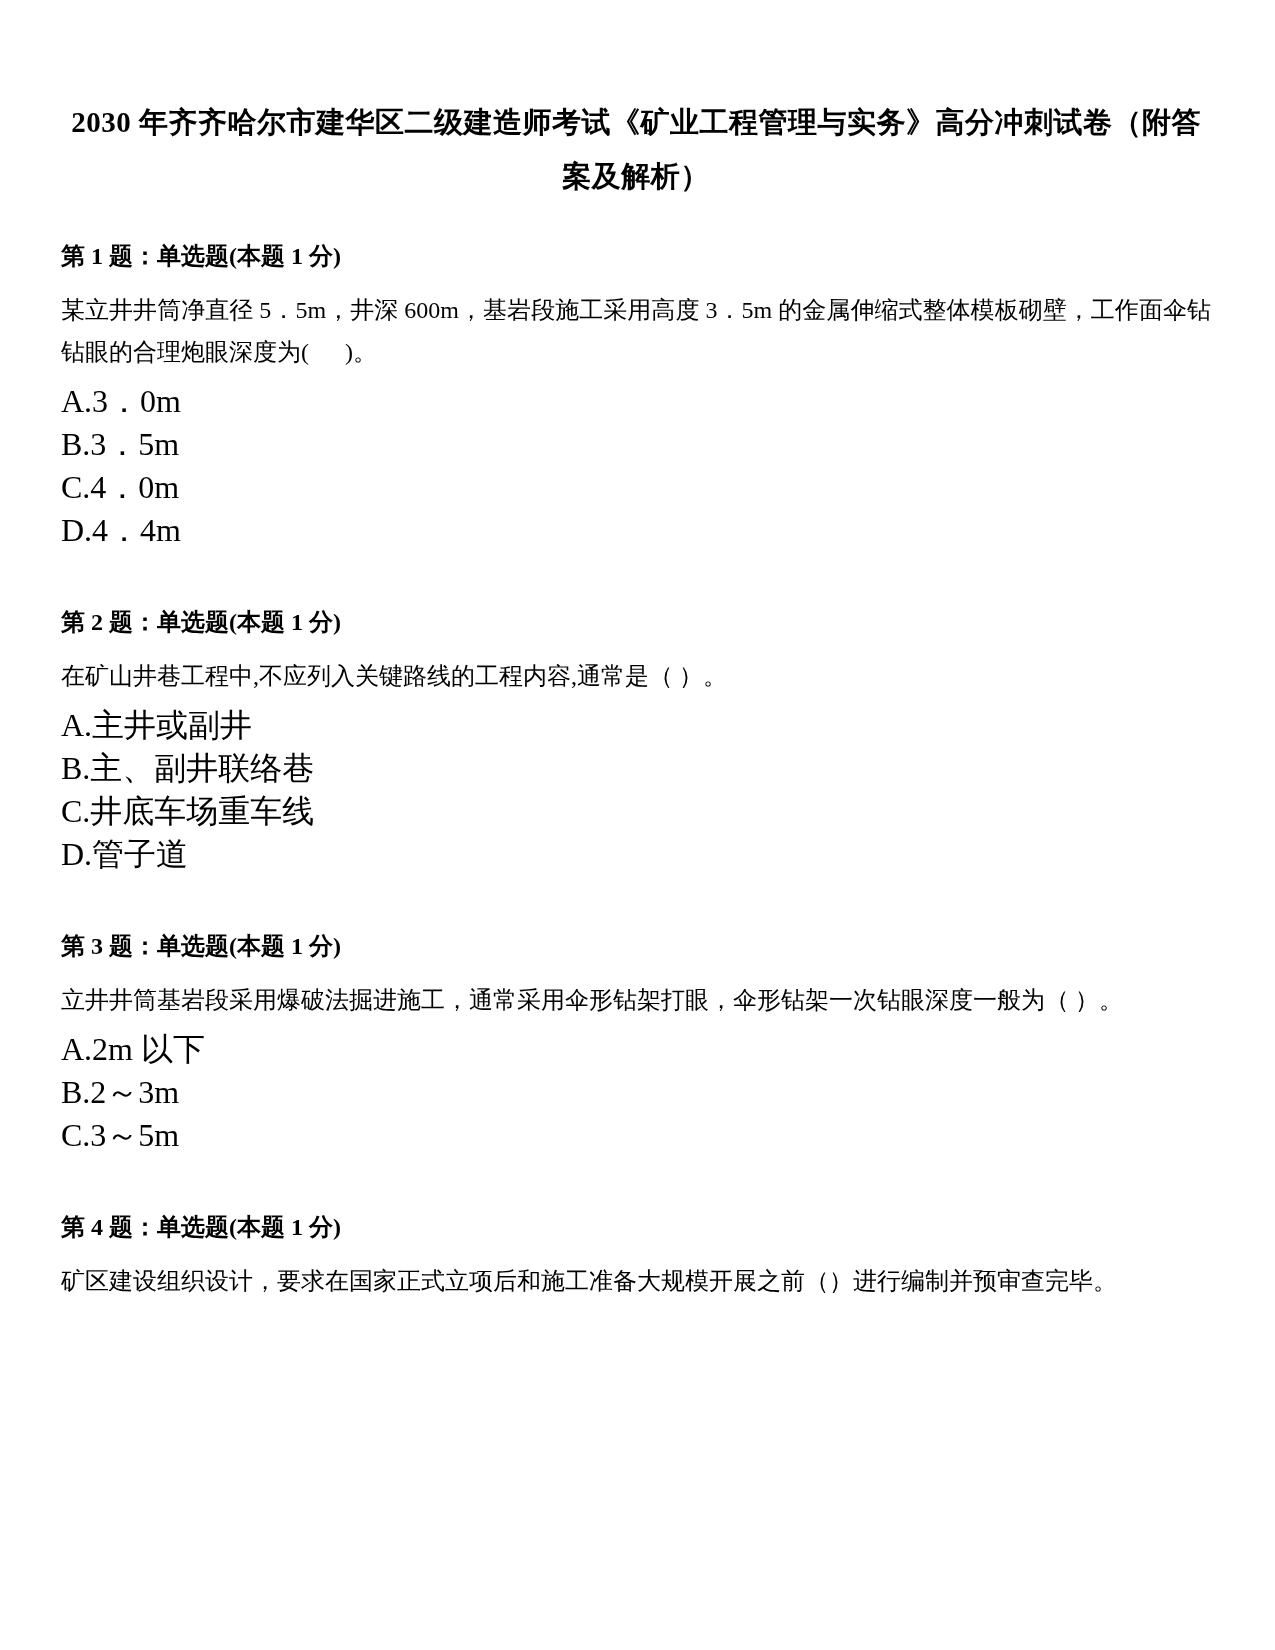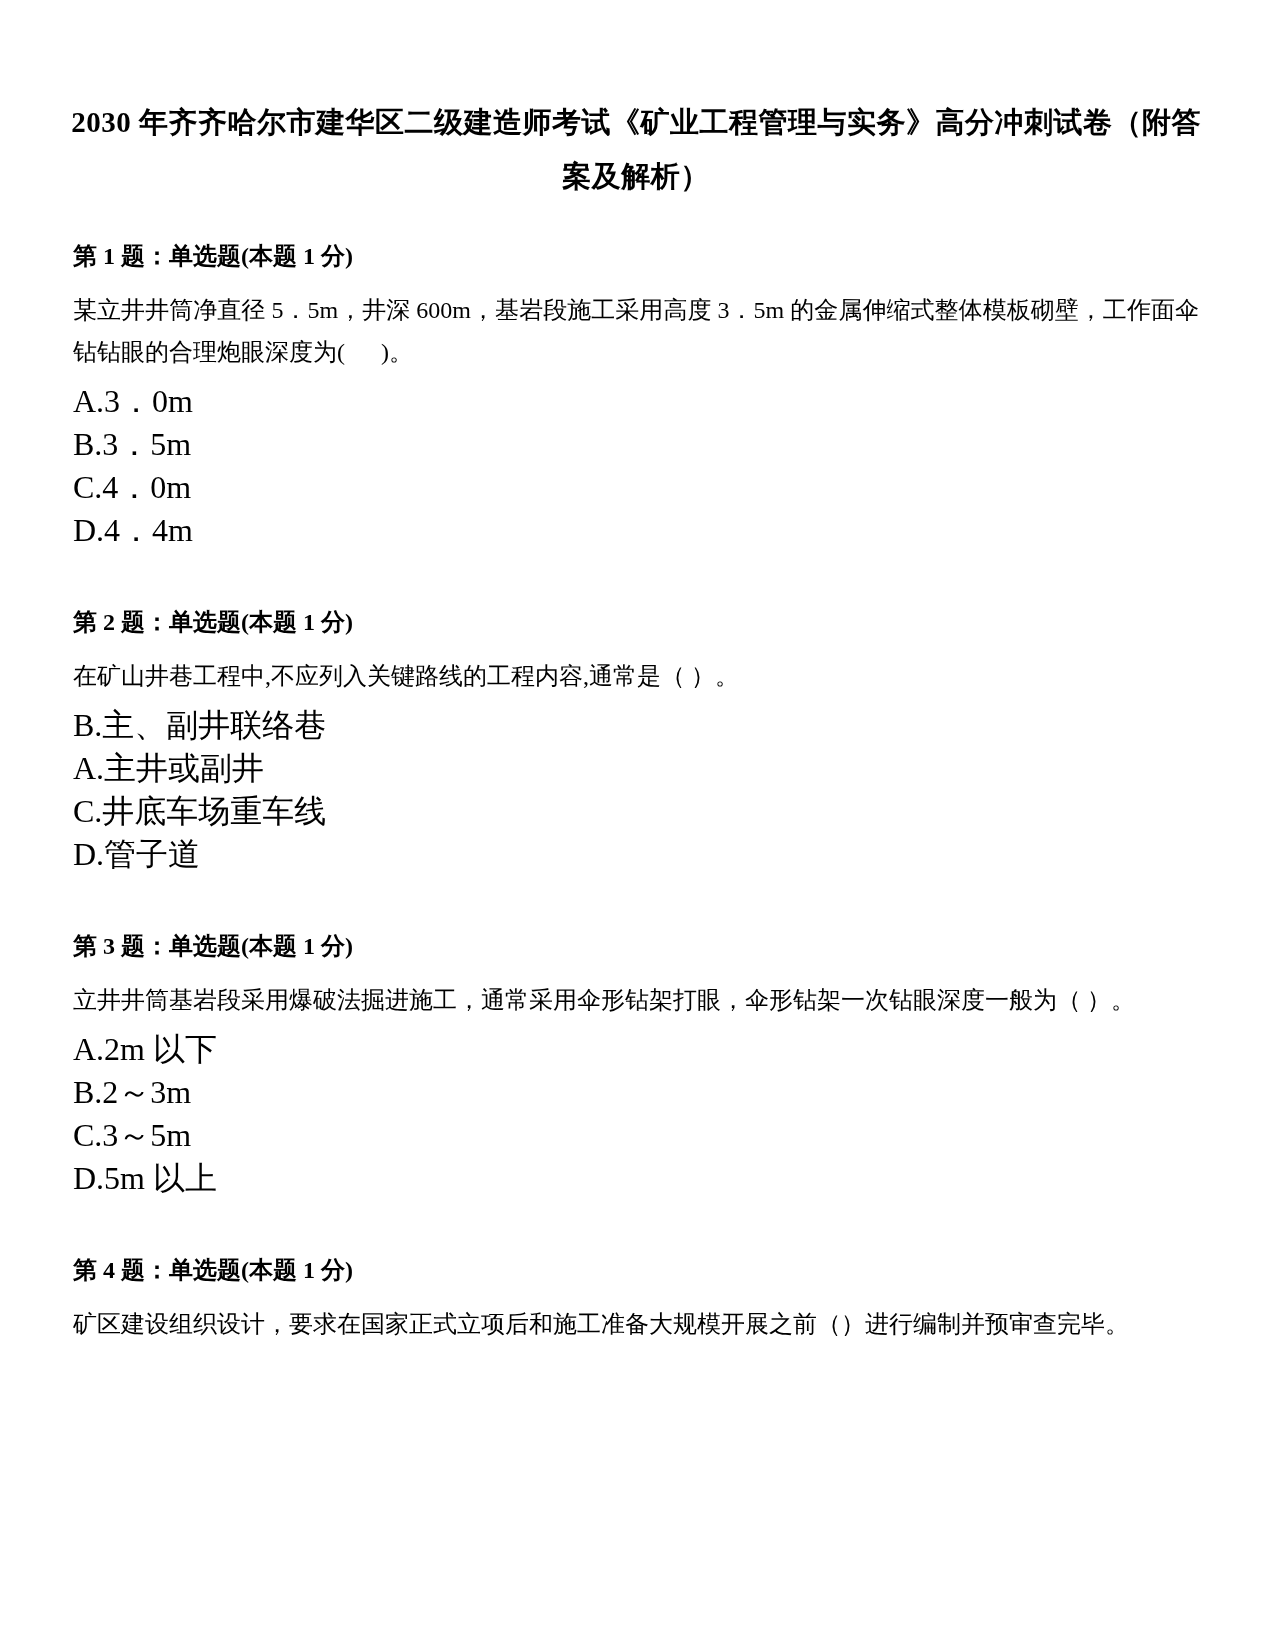--- a/index.html
+++ b/index.html
@@ -20,21 +20,21 @@
   }
   .title {
     font-size: 29px;
     font-weight: 700;
     text-align: center;
     line-height: 1.85;
     margin: 0 12px;
     letter-spacing: 0.5px;
   }
   .questions {
-    margin: 16px;
+    margin: 4px;
   }
   .question {
     margin-top: 62px;
   }
   .questions > .question:first-child {
     margin-top: 38px;
   }
   .q-header {
     font-size: 24px;
     font-weight: 700;
@@ -72,35 +72,34 @@
           <p class="option">B.3．5m</p>
           <p class="option">C.4．0m</p>
           <p class="option">D.4．4m</p>
         </div>
   </section>
 
   <section class="question">
     <h2 class="q-header">第 2 题：单选题(本题 1 分)</h2>
     <p class="q-body">在矿山井巷工程中,不应列入关键路线的工程内容,通常是（ ）。</p>
     <div class="options">
+          <p class="option">A.主井或副井</p>
           <p class="option">B.主、副井联络巷</p>
-          <p class="option">A.主井或副井</p>
           <p class="option">C.井底车场重车线</p>
           <p class="option">D.管子道</p>
         </div>
   </section>
 
   <section class="question">
     <h2 class="q-header">第 3 题：单选题(本题 1 分)</h2>
     <p class="q-body">立井井筒基岩段采用爆破法掘进施工，通常采用伞形钻架打眼，伞形钻架一次钻眼深度一般为（ ）。</p>
     <div class="options">
           <p class="option">A.2m 以下</p>
           <p class="option">B.2～3m</p>
           <p class="option">C.3～5m</p>
-          <p class="option">D.5m 以上</p>
         </div>
   </section>
 
   <section class="question">
     <h2 class="q-header">第 4 题：单选题(本题 1 分)</h2>
     <p class="q-body">矿区建设组织设计，要求在国家正式立项后和施工准备大规模开展之前（）进行编制并预审查完毕。</p>
   </section>
 </div>
 </div>
 

